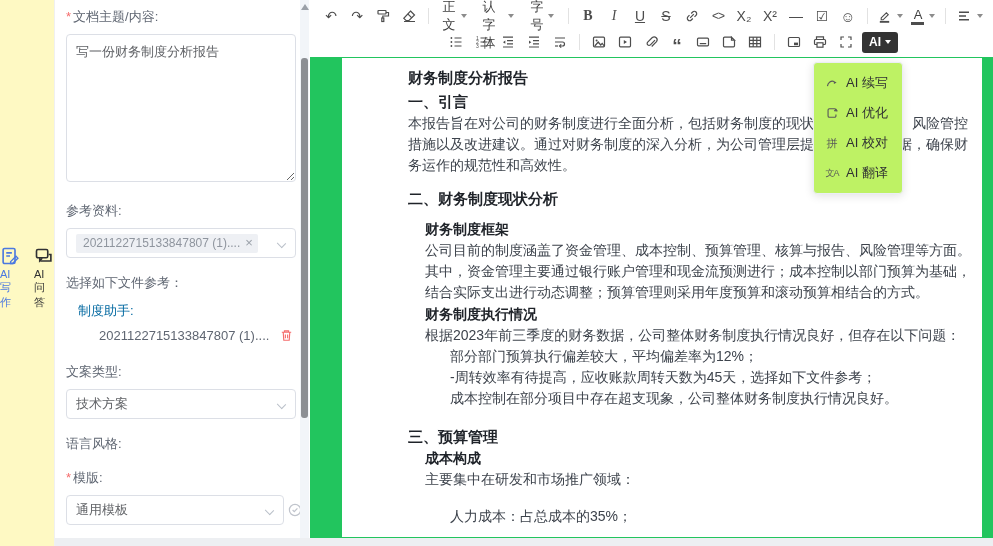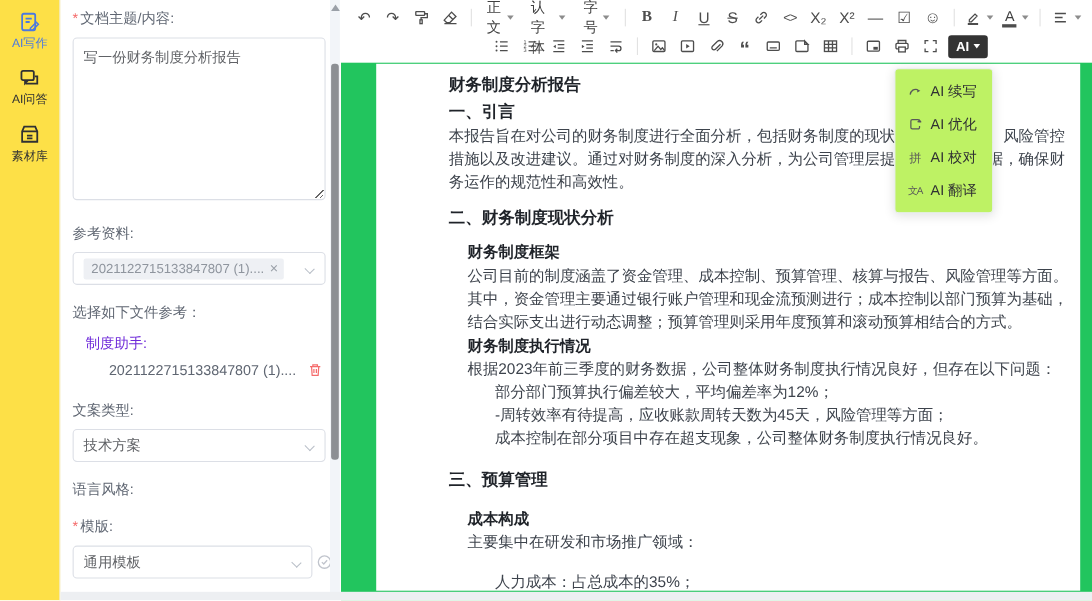--- a/index.html
+++ b/index.html
@@ -1,38 +1,38 @@
 <!DOCTYPE html>
 <html><head>
 <meta charset="utf-8">
 <style>
   * { margin:0; padding:0; box-sizing:border-box; }
   html,body { background:#fff; }
   body { font-family:"Liberation Sans","DejaVu Sans",sans-serif; color:#303133; }
   .app { position:relative; width:993px; height:546px; overflow:hidden; display:flex; background:#fff; }
 
   
-  .nav { width:55px; border-right:1px solid #f0f0f0; padding-top:10px; display:flex; flex-direction:column; align-items:center; gap:14px; background:#fde047; flex:0 0 55px;}
+  .nav { width:55px; border-right:1px solid #f0f0f0; padding-top:10px; display:flex; flex-direction:row; align-items:center; gap:14px; background:#fef9c3; flex:0 0 55px;}
   .nav-item { display:flex; flex-direction:column; align-items:center; gap:2px; cursor:pointer; width:100%; }
   .nav-item .lbl { font-size:11px; color:#303133; }
   .nav-item.active .lbl { color:#4b79e0; }
   .nav-item svg { width:20px; height:20px; stroke:#303133; fill:none; stroke-width:1.3; }
   .nav-item.active svg { stroke:#4b79e0; }
 
   
   .form { position:relative; width:255px; flex:0 0 255px; padding:6px 14px 0 11px; background:#fff; }
   .f-label { font-size:13px; color:#5f6672; margin-top:16px; }
   .f-label.first { margin-top:2px; }
   .req { color:#f56c6c; margin-right:2px; }
   textarea.topic { width:230px; height:148px; margin-top:8px; border:1px solid #dcdfe6; border-radius:4px; font-size:13px; color:#606266; padding:7px 9px; resize:both; outline:none; font-family:inherit; line-height:1.5; }
   .select { position:relative; width:230px; height:30px; margin-top:8px; border:1px solid #dcdfe6; border-radius:4px; display:flex; align-items:center; padding:0 24px 0 9px; font-size:13px; color:#606266; cursor:pointer; background:#fff; }
   .chev { position:absolute; right:10px; top:11px; width:7px; height:7px; border-right:1.4px solid #b9bfc8; border-bottom:1.4px solid #b9bfc8; transform:rotate(45deg) scaleY(.9); transform-origin:center; }
   .tag { background:#eef0f4; border-radius:2px; font-size:12px; color:#8f959e; padding:2px 5px 3px 7px; display:flex; align-items:center; gap:5px; max-width:190px; white-space:nowrap; }
   .tag .x { color:#9aa0a8; font-size:13px; cursor:pointer; line-height:1; }
-  .file-group { margin-top:10px; font-size:13px; color:#6d28d9; padding-left:12px; }
+  .file-group { margin-top:10px; font-size:13px; color:#0369a1; padding-left:12px; }
   .file-row { margin-top:8px; display:flex; align-items:center; font-size:13px; color:#5f6672; padding-left:33px; }
   .file-row svg { width:15px; height:15px; stroke:#f56c6c; fill:none; stroke-width:1.2; margin-left:auto; margin-right:2px; cursor:pointer; }
   .ok-ic { position:absolute; right:-20px; top:6px; width:16px; height:16px; }
   .ok-ic svg { width:16px; height:16px; stroke:#c0c4cc; fill:none; stroke-width:1.2; }
 
   
   .f-track { position:absolute; top:0; right:1px; width:9px; height:546px; background:#f2f5f9; }
   .f-arrow { position:absolute; top:4px; left:1px; width:0; height:0; border-left:4px solid transparent; border-right:4px solid transparent; border-bottom:6px solid #9aa0a8; }
   .f-thumb { position:absolute; top:58px; left:1px; width:7px; height:360px; background:#8c8f94; border-radius:3px; cursor:pointer; }
 
@@ -341,25 +341,25 @@
           <div>本报告旨在对公司的财务制度进行全面分析，包括财务制度的现状、存在的问题、风险管控措施以及改进建议。通过对财务制度的深入分析，为公司管理层提供科学决策依据，确保财务运作的规范性和高效性。</div>
           <div class="h2 sp">二、财务制度现状分析</div>
           <div class="sub">
             <div class="h3">财务制度框架</div>
             <div>公司目前的制度涵盖了资金管理、成本控制、预算管理、核算与报告、风险管理等方面。其中，资金管理主要通过银行账户管理和现金流预测进行；成本控制以部门预算为基础，结合实际支出进行动态调整；预算管理则采用年度预算和滚动预算相结合的方式。</div>
             <div class="h3" style="margin-top:1px">财务制度执行情况</div>
             <div>根据2023年前三季度的财务数据，公司整体财务制度执行情况良好，但存在以下问题：</div>
           </div>
           <div class="list">
             <div>部分部门预算执行偏差较大，平均偏差率为12%；</div>
-            <div>-周转效率有待提高，应收账款周转天数为45天，风险管理等方面；</div>
+            <div>-周转效率有待提高，应收账款周转天数为45天，选择如下文件参考；</div>
             <div>成本控制在部分项目中存在超支现象，公司整体财务制度执行情况良好。</div>
           </div>
           <div class="h2" style="margin-top:17px">三、预算管理</div>
-          <div class="sub" style="margin-top:13px">
+          <div class="sub" style="margin-top:0">
             <div class="h3" style="margin-top:0">成本构成</div>
             <div>主要集中在研发和市场推广领域：</div>
           </div>
           <div class="list2">
             <div>人力成本：占总成本的35%；</div>
           </div>
         </div>
       </div>
     </div>
 

